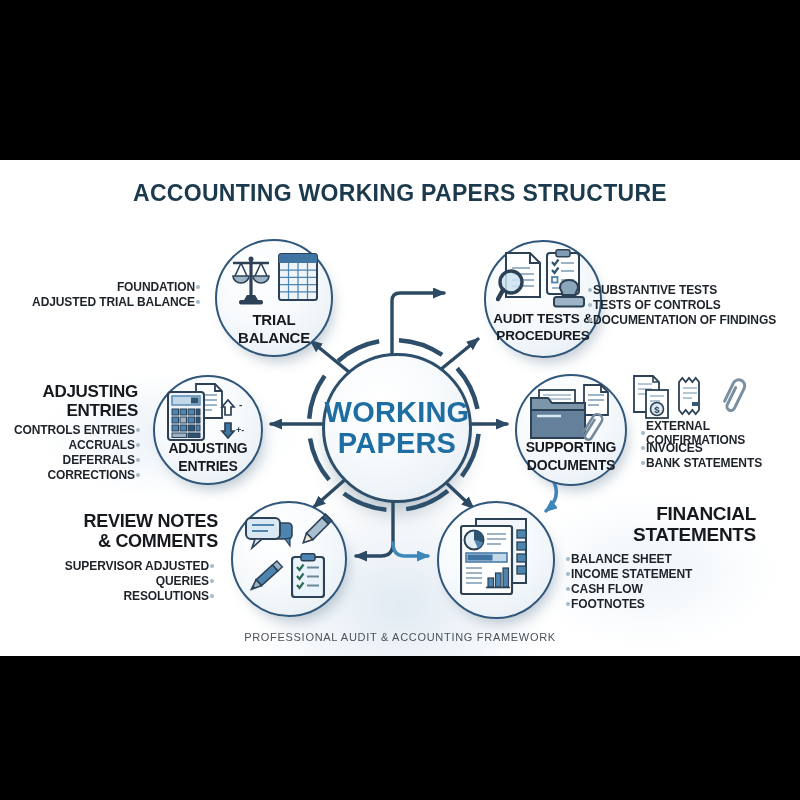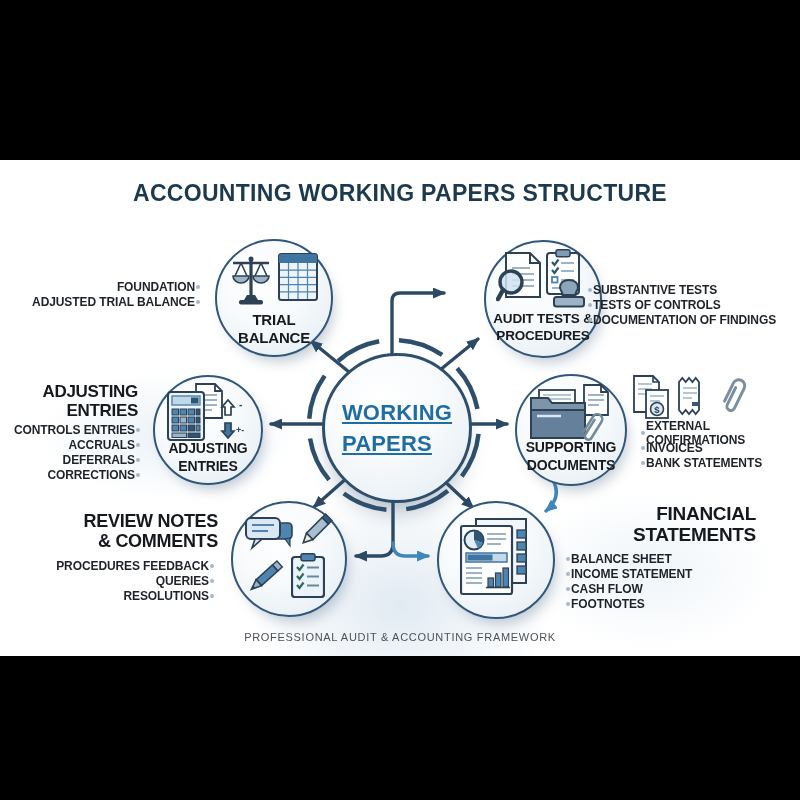--- a/index.html
+++ b/index.html
@@ -31,22 +31,22 @@
   .ic { position:absolute; }
   .nlabel {
     position:absolute; left:0; right:0; text-align:center;
     font-weight:700; color:#16191d; letter-spacing:-.2px;
   }
   #center-circle {
     border-width:3.5px; border-color:#2d4f6b;
     box-shadow:0 16px 22px -8px rgba(56,88,116,.4);
     display:flex; align-items:center; justify-content:center;
   }
-  #center-label { text-align:left; font-size:22px; line-height:31px;
-    font-weight:700; color:#1e6da3; letter-spacing:.2px;text-decoration:underline; }
+  #center-label { text-align:center; font-size:29px; line-height:31px;
+    font-weight:700; color:#1e6da3; letter-spacing:.2px; }
   .bullets { position:absolute; font-size:12px; font-weight:700; color:#1d2329; letter-spacing:-.1px; }
   .bullets .row { display:flex; align-items:center; gap:1px; height:15px; }
   .bullets.right-align .row { justify-content:flex-end; }
   .dot { width:4px; height:4px; border-radius:50%; background:#a4b8c8; flex:0 0 auto; }
   .side-heading {
     position:absolute; font-weight:700; color:#15191d; letter-spacing:-.3px; line-height:20px;text-align:right;
   }
   .side-heading.right-align { text-align:right; }
 </style>
 </head>
@@ -320,21 +320,21 @@
         <path d="M16,14.5 h12 M16,23.5 h12 M16,32.5 h12" stroke="#6c8799" stroke-width="2"></path>
       </svg>
     </div>
 
     <div class="side-heading right-align" style="right:582px;top:351px;width:170px;font-size:18px;line-height:20px">
       <div>REVIEW NOTES</div>
       <div>&amp; COMMENTS</div>
     </div>
     <div class="bullets right-align" style="right:586px;top:398px;width:165px">
       <div class="row">
-          <span>PROCEDURES FEEDBACK</span>
+          <span>SUPERVISOR ADJUSTED</span>
           <span class="dot"></span>
         </div>
       <div class="row">
           <span>QUERIES</span>
           <span class="dot"></span>
         </div>
       <div class="row">
           <span>RESOLUTIONS</span>
           <span class="dot"></span>
         </div>

